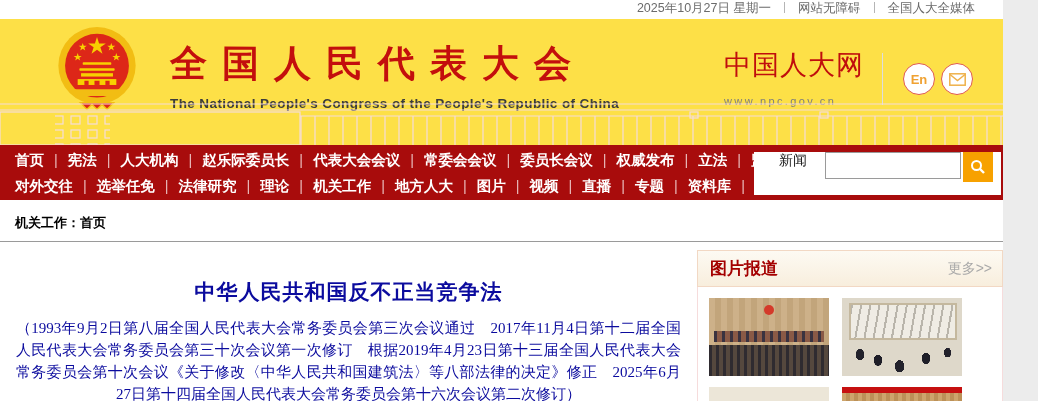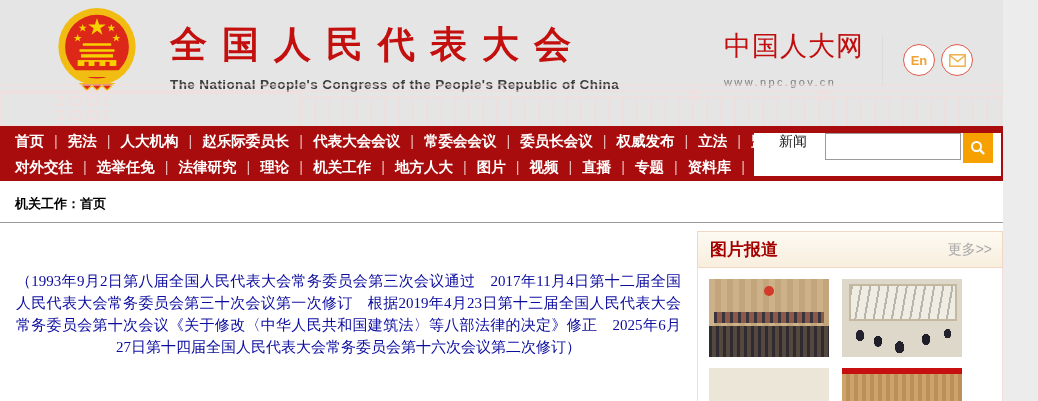--- a/index.html
+++ b/index.html
@@ -7,21 +7,21 @@
   .screen { position:relative; width:1038px; height:401px; overflow:hidden; background:#ececec; }
   .page { position:absolute; left:0; top:0; width:1003px; height:401px; background:#fff; }
 
   
   .topbar { height:19px; background:#fff; text-align:right; padding-right:28px;
             font-size:12.5px; color:#6b6b6b; line-height:17px; white-space:nowrap; overflow:hidden; }
   .tb-sep { display:inline-block; width:1px; height:11px; background:#b5b5b5; margin:0 13px; vertical-align:-1px; }
   .tb-link { cursor:pointer; }
 
   
-  .header { position:relative; height:126px; background:#e5e5e5; }
+  .header { position:relative; height:126px; background:#fde047; }
   .emblem { position:absolute; left:55px; top:6px; }
   .title-block { position:absolute; left:170px; top:20px; }
   .site-title { font-size:37px; font-weight:bold; color:#c30f0d; letter-spacing:15px; white-space:nowrap; }
   .site-subtitle { margin-top:7px; font-size:13.5px; font-weight:bold; color:#3c3c3c; letter-spacing:0.4px; white-space:nowrap; }
   .header-right { position:absolute; right:30px; top:32px; display:flex; align-items:center; }
   .logo-cn { text-align:left; margin-right:18px; }
   .logo-text { font-size:27px; font-weight:normal; color:#c00d0d; letter-spacing:1px; line-height:28px; }
   .logo-url { font-size:11px; color:#7d7d7d; letter-spacing:2.4px; margin-top:16px; }
   .v-divider { width:1px; height:52px; background:#ddd; margin-right:20px; }
   .circle-btn { width:32px; height:32px; border:1px solid #e05a4d; border-radius:50%;
@@ -97,20 +97,23 @@
   
   .p4 { background:repeating-linear-gradient(90deg,#cda56c 0 4px,#bc9158 4px 8px); }
   .p4 .ph-redband { position:absolute; left:0; right:0; top:0; height:6px; background:#c61010; }
 </style>
 </head>
 <body>
 
 <div class="screen">
   <div class="page">
 
+    <div class="topbar">
+      <span>2025年10月27日 星期一</span><span class="tb-sep"></span><span class="tb-link">网站无障碍</span><span class="tb-sep"></span><span class="tb-link">全国人大全媒体</span>
+    </div>
 
     <div class="header">
       <svg class="emblem" width="84" height="88" viewBox="0 0 100 104">
         <circle cx="50" cy="48" r="46" fill="#f2bd13"></circle>
         <circle cx="50" cy="48" r="38" fill="#dd2718"></circle>
         <polygon fill="#f8d000" points="50,14 52.5,21.5 60.5,21.5 54,26.2 56.5,33.8 50,29 43.5,33.8 46,26.2 39.5,21.5 47.5,21.5"></polygon>
         <polygon fill="#f8d000" points="33,21 34.2,24.4 37.8,24.4 34.9,26.5 36,29.9 33,27.8 30,29.9 31.1,26.5 28.2,24.4 31.8,24.4"></polygon>
         <polygon fill="#f8d000" points="67,21 68.2,24.4 71.8,24.4 68.9,26.5 70,29.9 67,27.8 64,29.9 65.1,26.5 62.2,24.4 65.8,24.4"></polygon>
         <polygon fill="#f8d000" points="27,33 28.2,36.4 31.8,36.4 28.9,38.5 30,41.9 27,39.8 24,41.9 25.1,38.5 22.2,36.4 25.8,36.4"></polygon>
         <polygon fill="#f8d000" points="73,33 74.2,36.4 77.8,36.4 74.9,38.5 76,41.9 73,39.8 70,41.9 71.1,38.5 68.2,36.4 71.8,36.4"></polygon>
@@ -182,20 +185,21 @@
       </div>
     </div>
 
     <div class="breadcrumb">
       <span>机关工作：</span><span class="bc-current">首页</span>
     </div>
 
     <div class="content">
 
       <div class="article">
+        <h1 class="article-title">中华人民共和国反不正当竞争法</h1>
         <p class="article-intro">（1993年9月2日第八届全国人民代表大会常务委员会第三次会议通过　2017年11月4日第十二届全国人民代表大会常务委员会第三十次会议第一次修订　根据2019年4月23日第十三届全国人民代表大会常务委员会第十次会议《关于修改〈中华人民共和国建筑法〉等八部法律的决定》修正　2025年6月27日第十四届全国人民代表大会常务委员会第十六次会议第二次修订）</p>
       </div>
 
       <div class="sidebar">
         <div class="sidebar-head">
           <span class="sb-title">图片报道</span>
           <a class="sb-more">更多&gt;&gt;</a>
         </div>
         <div class="photo-grid">
           <div class="photo p1">

